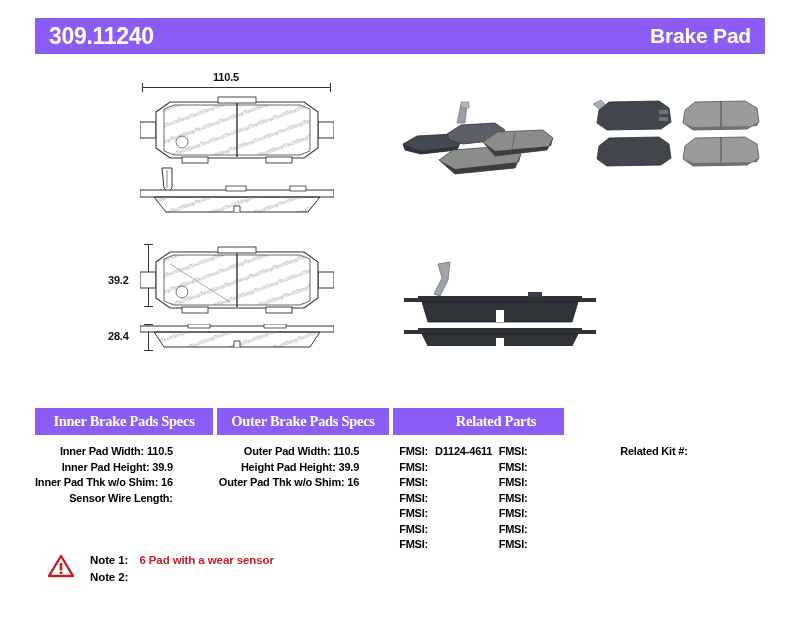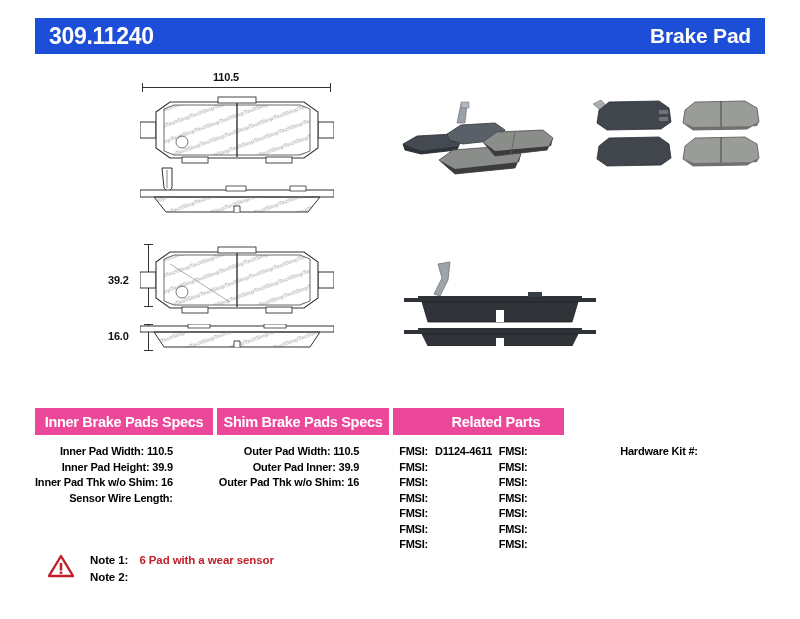--- a/index.html
+++ b/index.html
@@ -17,21 +17,21 @@
     overflow: hidden;
   }
 
   
   .header-bar {
     position: absolute;
     left: 35px;
     top: 18px;
     width: 730px;
     height: 36px;
-    background: #1d4ed8;
+    background: #8b5cf6;
     display: flex;
     align-items: center;
     justify-content: space-between;
     box-sizing: border-box;
     padding: 0 14px;
   }
   .header-bar .part-number {
     color: #ffffff;
     font-size: 23px;
     font-weight: bold;
@@ -94,30 +94,31 @@
     left: 35px;
     top: 408px;
     width: 730px;
   }
   .spec-head-row {
     display: flex;
     width: 100%;
     height: 27px;
   }
   .spec-head {
-    background: #ec4899;
+    background: #8b5cf6;
     color: #ffffff;
     font-size: 14.5px;
     font-weight: bold;
     display: flex;
     align-items: center;
     justify-content: center;
     letter-spacing: -0.3px;
     box-sizing: border-box;
     margin-right: 4px;
+    font-family: Liberation Serif, serif;
   }
   .spec-head:last-child { margin-right: 0; padding-left: 35px; }
 
   .col-inner  { width: 178px; }
   .col-outer  { width: 172px; }
   .col-fmsi   { width: 205px; }
   .col-rel    { width: 171px; }
 
   .spec-body-row {
     display: flex;
@@ -250,21 +251,21 @@
     <path d="M16,18 L30,8 L164,8 L178,18 L178,54 L164,64 L30,64 L16,54 Z" fill="#ffffff" stroke="#333" stroke-width="1.1"></path>
     <path d="M24,15 L34,11 L160,11 L170,15 L170,57 L160,61 L34,61 L24,57 Z" fill="url(#wm)" stroke="#444" stroke-width="0.8"></path>
     <line x1="97" y1="9" x2="97" y2="63" stroke="#333" stroke-width="1.4"></line>
     <rect x="78" y="3" width="38" height="6" fill="#fff" stroke="#333" stroke-width="0.9"></rect>
     <rect x="42" y="63" width="26" height="6" fill="#fff" stroke="#333" stroke-width="0.9"></rect>
     <rect x="126" y="63" width="26" height="6" fill="#fff" stroke="#333" stroke-width="0.9"></rect>
     <circle cx="42" cy="48" r="6" fill="none" stroke="#555" stroke-width="0.8"></circle>
     <line x1="30" y1="20" x2="90" y2="58" stroke="#777" stroke-width="0.6"></line>
   </svg>
 
-  <div class="dim-label" style="left:108px; top:272px;">16.0</div>
+  <div class="dim-label" style="left:108px; top:272px;">28.4</div>
   <div class="dim-line-v" style="left:148px; top:266px; height:26px;"></div>
   <div class="tick-h" style="left:144px; top:266px;"></div>
   <div class="tick-h" style="left:144px; top:292px;"></div>
 
   <svg class="fig" style="left:140px; top:266px;" width="194" height="28" viewBox="0 0 194 28">
     <rect x="0" y="2" width="194" height="6" fill="#ffffff" stroke="#333" stroke-width="1"></rect>
     <path d="M14,8 L180,8 L170,23 L24,23 Z" fill="url(#wm)" stroke="#333" stroke-width="1"></path>
     <path d="M94,23 L94,17 L100,17 L100,23" fill="#fff" stroke="#333" stroke-width="0.9"></path>
     <rect x="48" y="0" width="22" height="4" fill="#fff" stroke="#333" stroke-width="0.8"></rect>
     <rect x="124" y="0" width="22" height="4" fill="#fff" stroke="#333" stroke-width="0.8"></rect>
@@ -322,21 +323,21 @@
     <rect x="178" y="76" width="18" height="4" fill="#2f3338"></rect>
     <path d="M96,92 L96,84 L104,84 L104,92 Z" fill="#ffffff"></path>
   </svg>
 
 </div>
 
 <div class="spec-table">
 
   <div class="spec-head-row">
     <div class="spec-head col-inner">Inner Brake Pads Specs</div>
-    <div class="spec-head col-outer">Shim Brake Pads Specs</div>
+    <div class="spec-head col-outer">Outer Brake Pads Specs</div>
     <div class="spec-head col-rel">Related Parts</div>
   </div>
 
   <div class="spec-body-row">
 
     <div class="spec-body-cell col-inner">
       <div class="spec-line">
         <span>Inner Pad Width:</span>
         <span class="v">110.5</span>
       </div>
@@ -353,21 +354,21 @@
         <span class="v"></span>
       </div>
     </div>
 
     <div class="spec-body-cell col-outer">
       <div class="spec-line" style="padding-right:22px;">
         <span>Outer Pad Width:</span>
         <span class="v">110.5</span>
       </div>
       <div class="spec-line" style="padding-right:22px;">
-        <span>Outer Pad Inner:</span>
+        <span>Height Pad Height:</span>
         <span class="v">39.9</span>
       </div>
       <div class="spec-line" style="padding-right:22px;">
         <span>Outer Pad Thk w/o Shim:</span>
         <span class="v">16</span>
       </div>
     </div>
 
     <div class="spec-body-cell col-fmsi">
       <div class="fmsi-wrap">
@@ -429,21 +430,21 @@
           <div class="fmsi-line">
             <span>FMSI:</span>
             <span class="v"></span>
           </div>
         </div>
       </div>
     </div>
 
     <div class="spec-body-cell col-rel">
       <div class="rel-line">
-        <span>Hardware Kit #:</span>
+        <span>Related Kit #:</span>
         <span class="v"></span>
       </div>
     </div>
 
   </div>
 </div>
 
 <div class="notes">
   <svg class="warn-icon" viewBox="0 0 26 24">
     <path d="M13,2 L25,22 L1,22 Z" fill="#ffffff" stroke="#c0202a" stroke-width="2.4" stroke-linejoin="round"></path>

